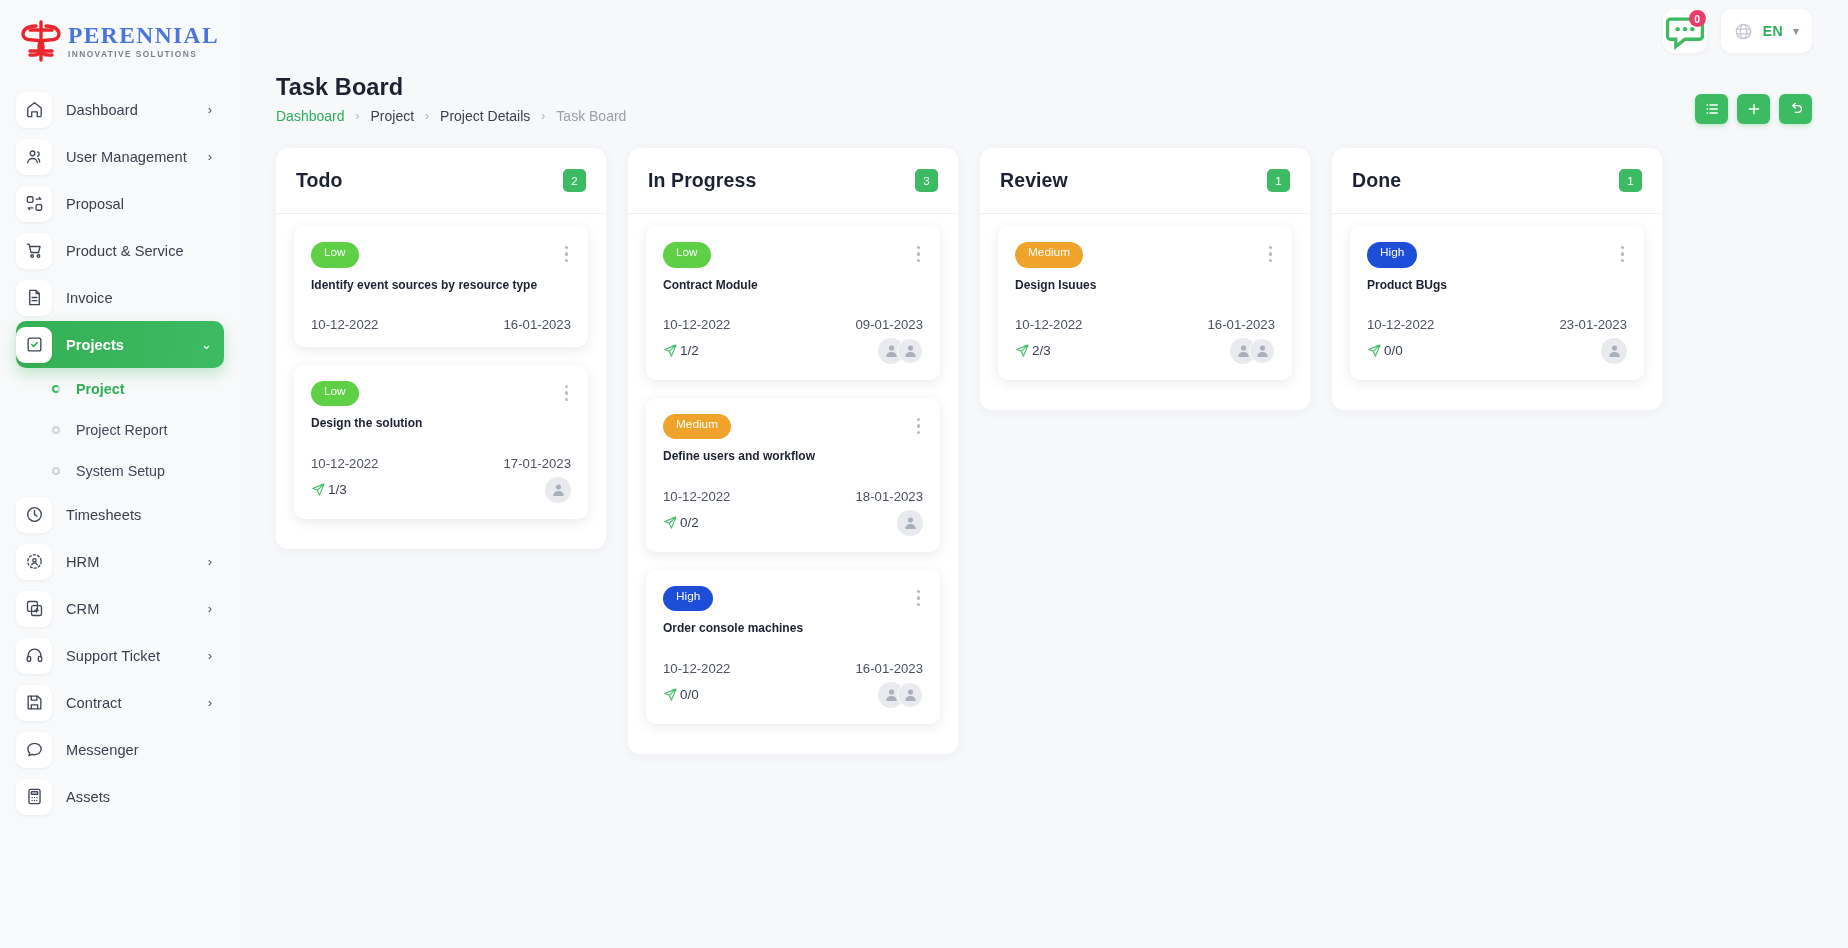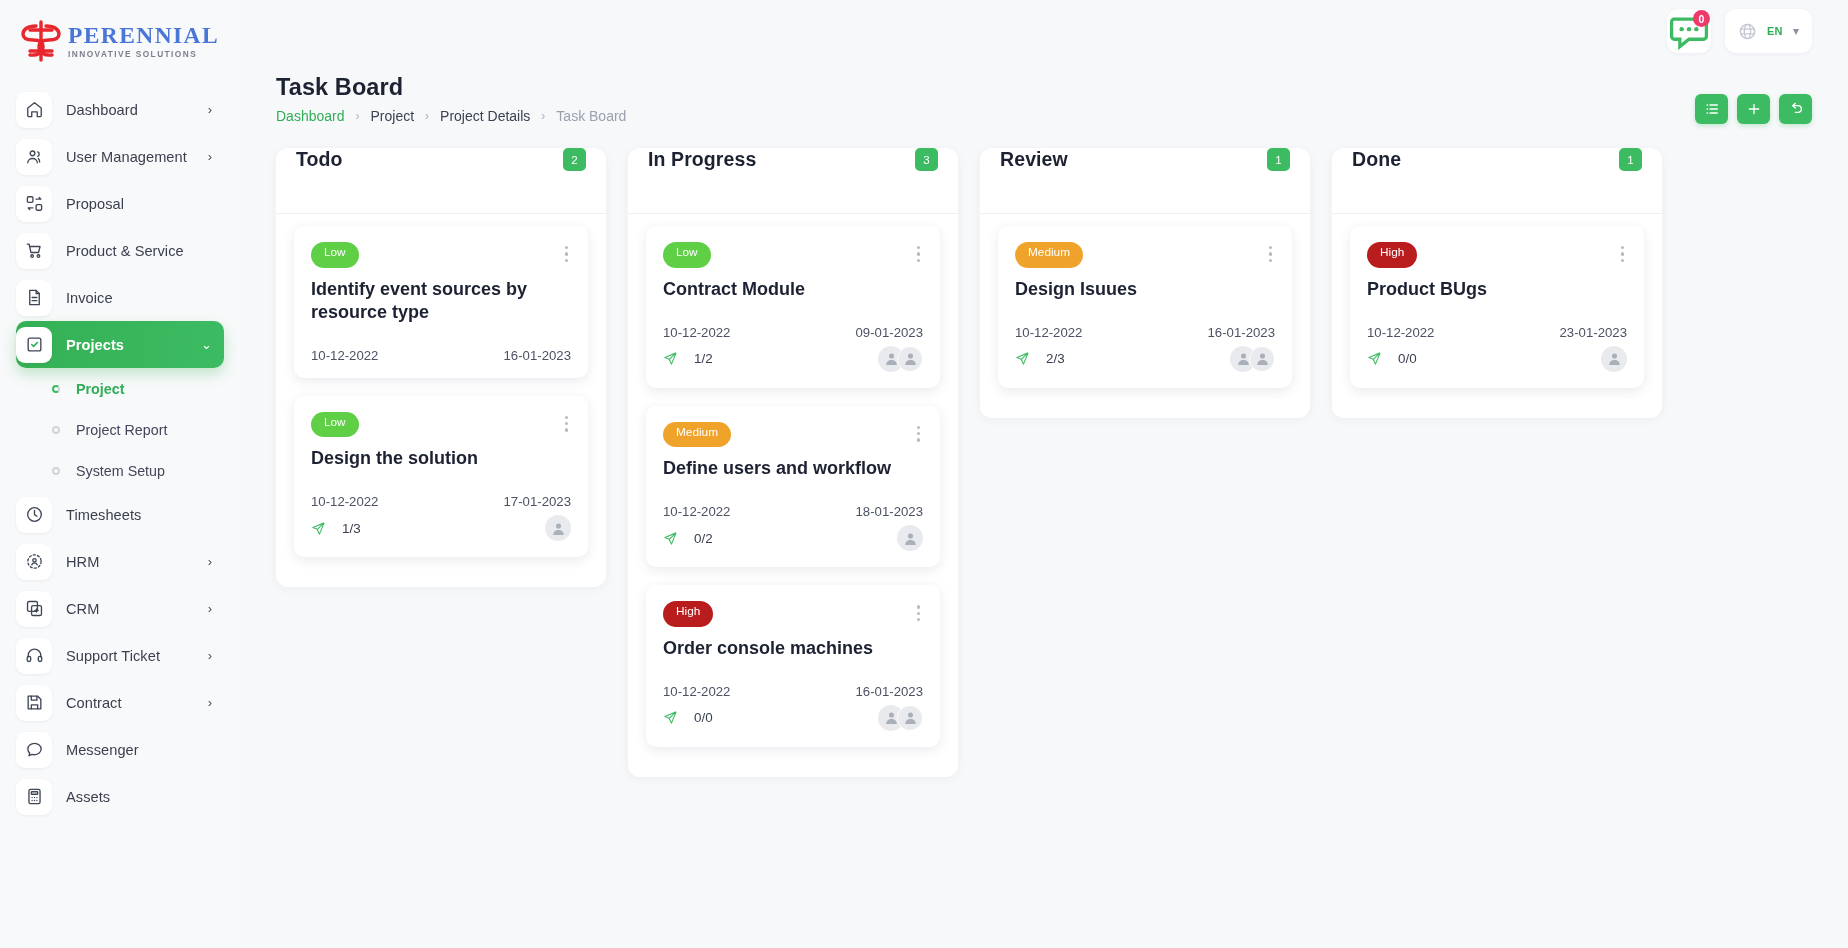--- a/index.html
+++ b/index.html
@@ -142,21 +142,21 @@
   .lang-btn {
     height: 44px;
     background: #fff;
     border-radius: 11px;
     display: flex; align-items: center;
     padding: 0 13px;
     gap: 10px;
     box-shadow: 0 1px 4px rgba(40,50,80,0.06);
     cursor: pointer;
   }
-  .lang-code { color: #2fae57; font-size: 11px; font-weight: bold; letter-spacing: .4px; }
+  .lang-code { color: #2fae57; font-size: 14px; font-weight: bold; letter-spacing: .4px; }
   .lang-chev { color: #8b919e; font-size: 12px; }
 
   .page-head {
     padding: 12px 36px 0 36px;
     display: flex;
     align-items: flex-end;
     justify-content: space-between;
   }
   .page-title {
     font-size: 23.5px;
@@ -192,21 +192,21 @@
     width: 330px;
     background: #fff;
     border-radius: 12px;
     box-shadow: 0 2px 10px rgba(40,50,80,0.055);
     padding-bottom: 12px;
     overflow: hidden;
   }
   .col-head {
     height: 66px;
     display: flex;
-    align-items: flex-start;
+    align-items: center;
     justify-content: space-between;
     padding: 0 20px;
     border-bottom: 1px solid #eef0f3;
   }
   .col-title { font-size: 19.5px; font-weight: bold; color: #1d2233; letter-spacing: .1px; }
   .col-count {
     min-width: 23px; height: 23px;
     background: #3dbb63;
     color: #fff;
     border-radius: 5px;
@@ -228,45 +228,45 @@
   .prio {
     color: #fff;
     font-size: 11.8px;
     border-radius: 13px;
     padding: 4px 13px 8px 13px;
     display: inline-block;
     line-height: 1.15;
   }
   .prio.low { background: #5fcf45; }
   .prio.medium { background: #f0a32a; }
-  .prio.high { background: #b91c1c; }
+  .prio.high { background: #1d4ed8; }
   .kebab {
     display: flex; flex-direction: column; gap: 3px;
     padding: 4px 3px; cursor: pointer;
   }
   .kebab i { width: 3.4px; height: 3.4px; border-radius: 50%; background: #b6bbc4; display: block; }
   .card-title {
-    font-size: 18px;
+    font-size: 12px;
     font-weight: bold;
     color: #1d2233;
     line-height: 1.28;
     margin-top: 10px;
   }
   .card-dates {
     display: flex; justify-content: space-between;
     font-size: 13.2px;
     color: #4c5263;
     margin-top: 24px;
   }
   .card-foot {
     display: flex; align-items: center; justify-content: space-between;
     margin-top: 5px;
     min-height: 28px;
   }
-  .progress { display: flex; align-items: center; gap: 16px; font-size: 13.4px; color: #3a4050; }
+  .progress { display: flex; align-items: center; gap: 2px; font-size: 13.4px; color: #3a4050; }
   .progress svg { width: 15px; height: 15px; }
   .avatars { display: flex; }
   .avatar {
     width: 26px; height: 26px;
     border-radius: 50%;
     background: #e8eaee;
     display: flex; align-items: center; justify-content: center;
     overflow: hidden;
   }
   .avatar + .avatar { margin-left: -7px; border: 1.5px solid #fff; }

